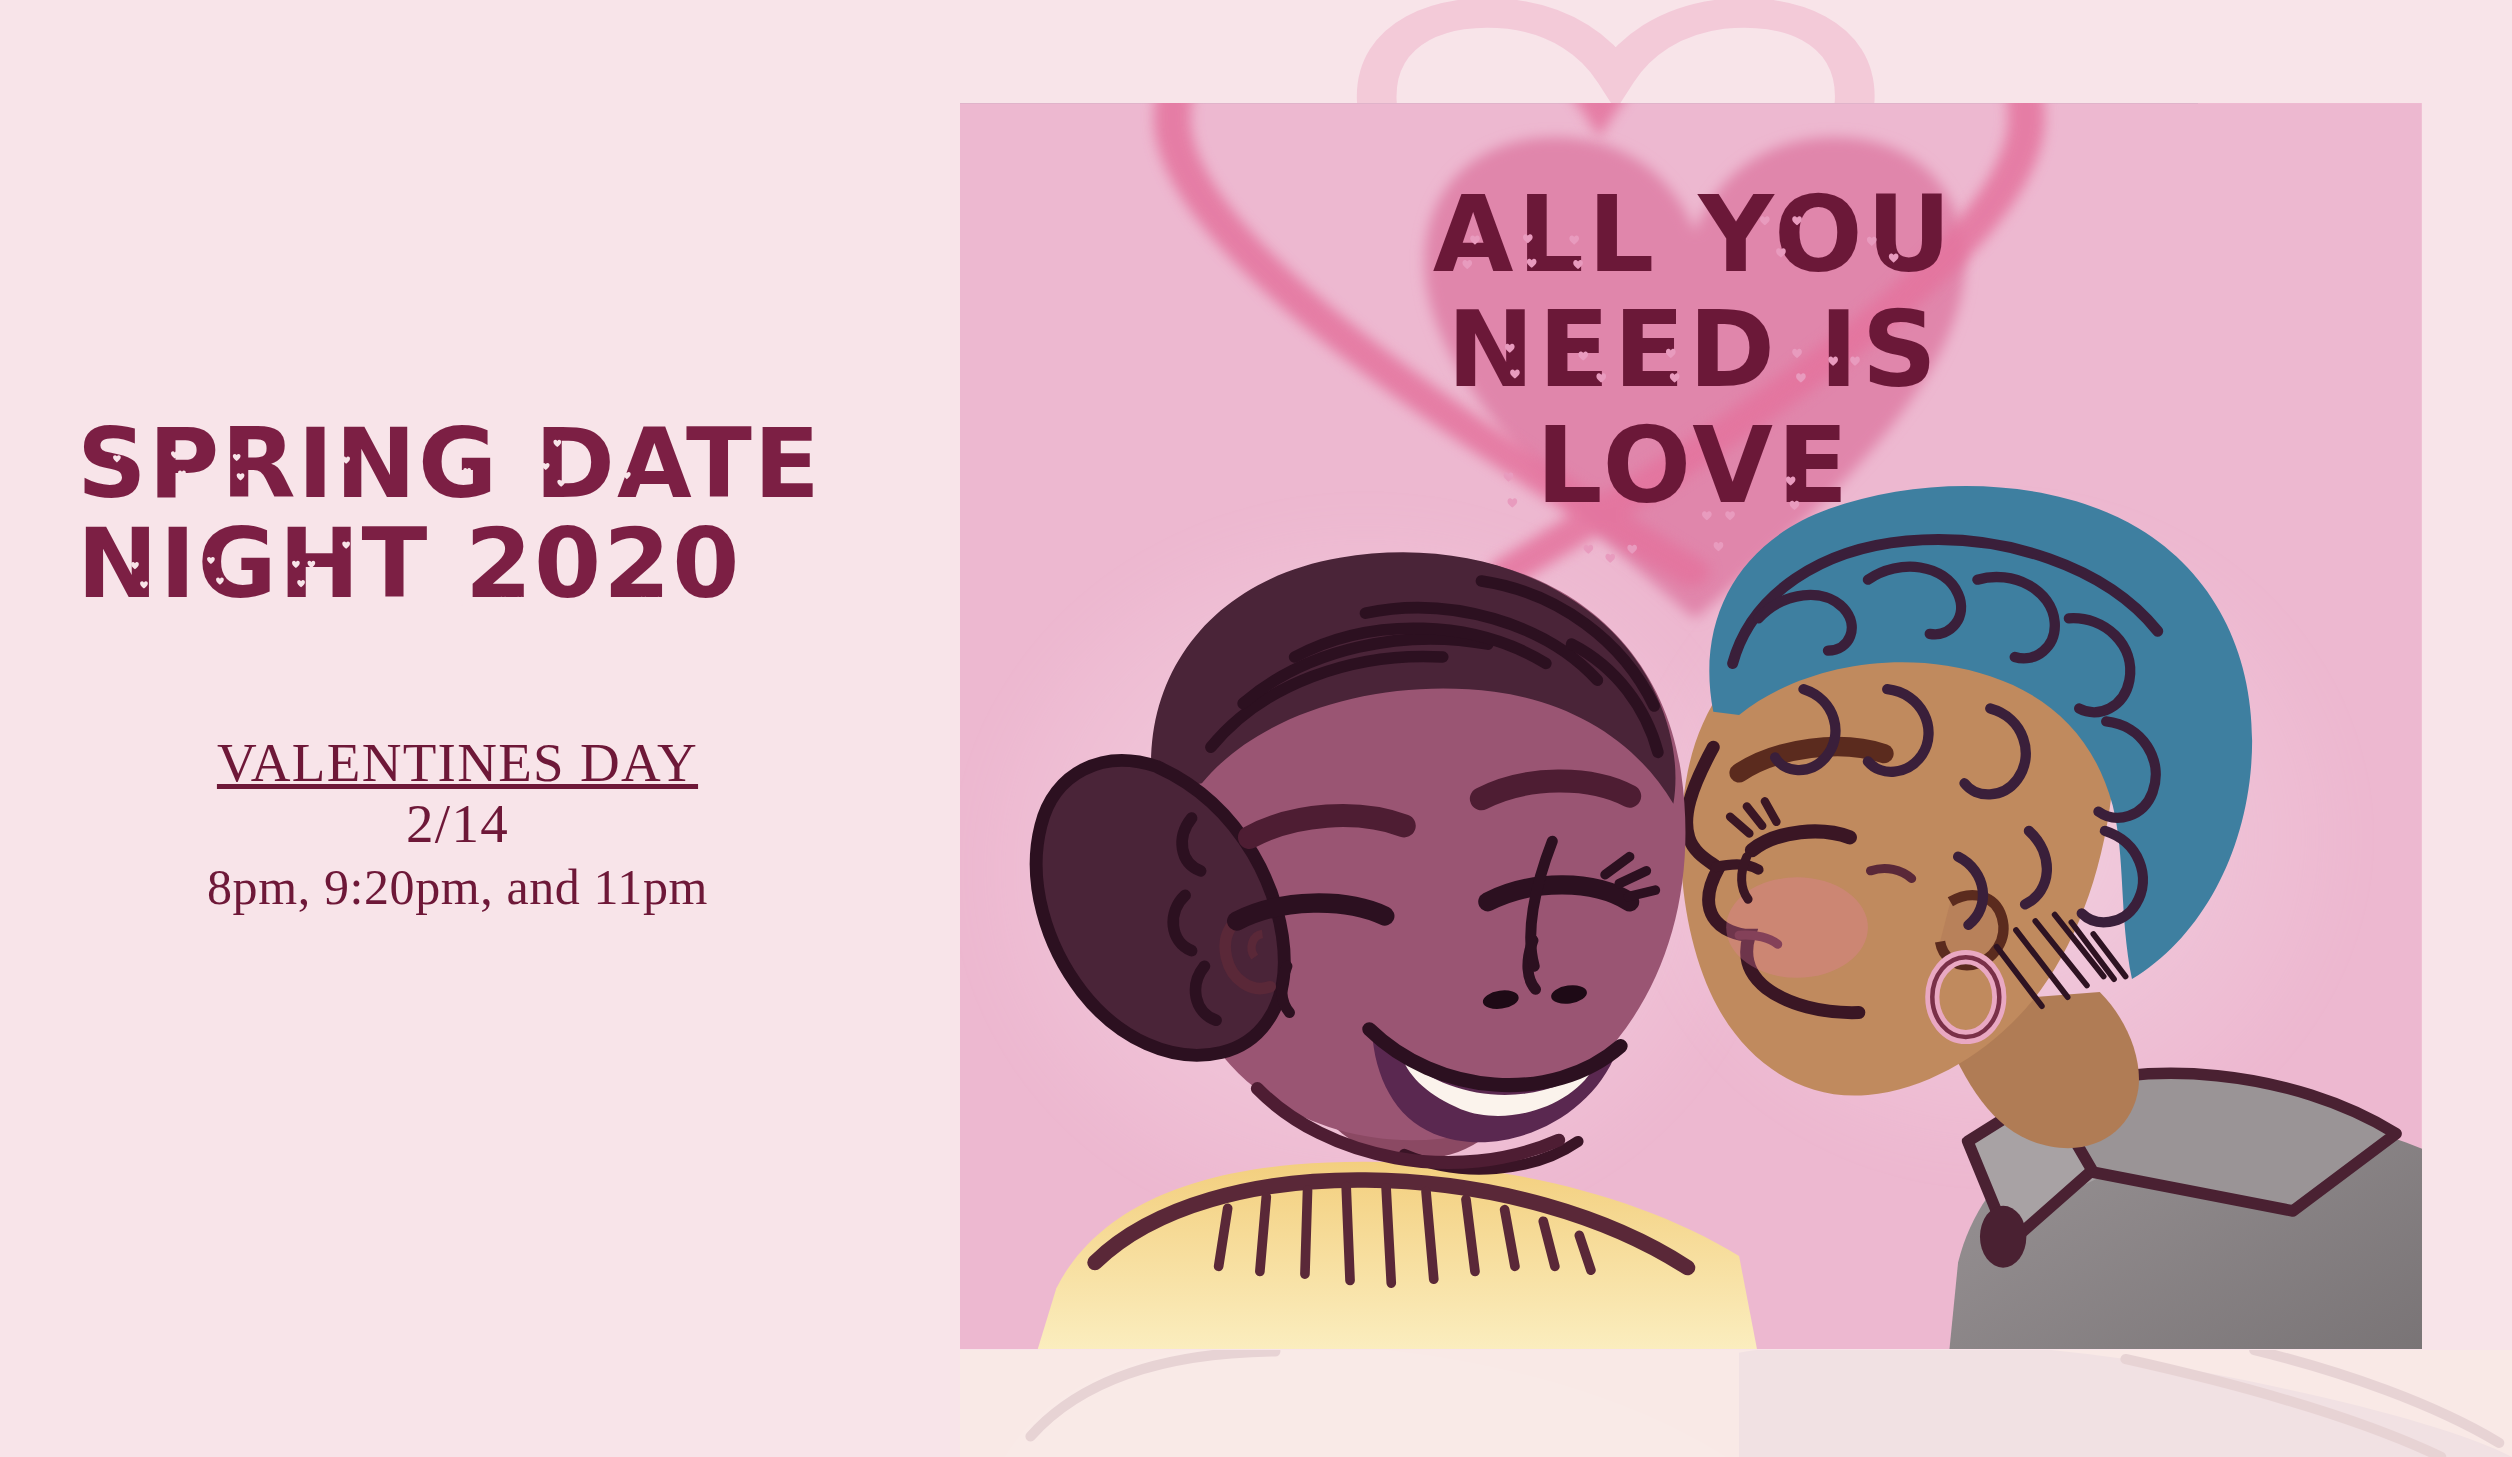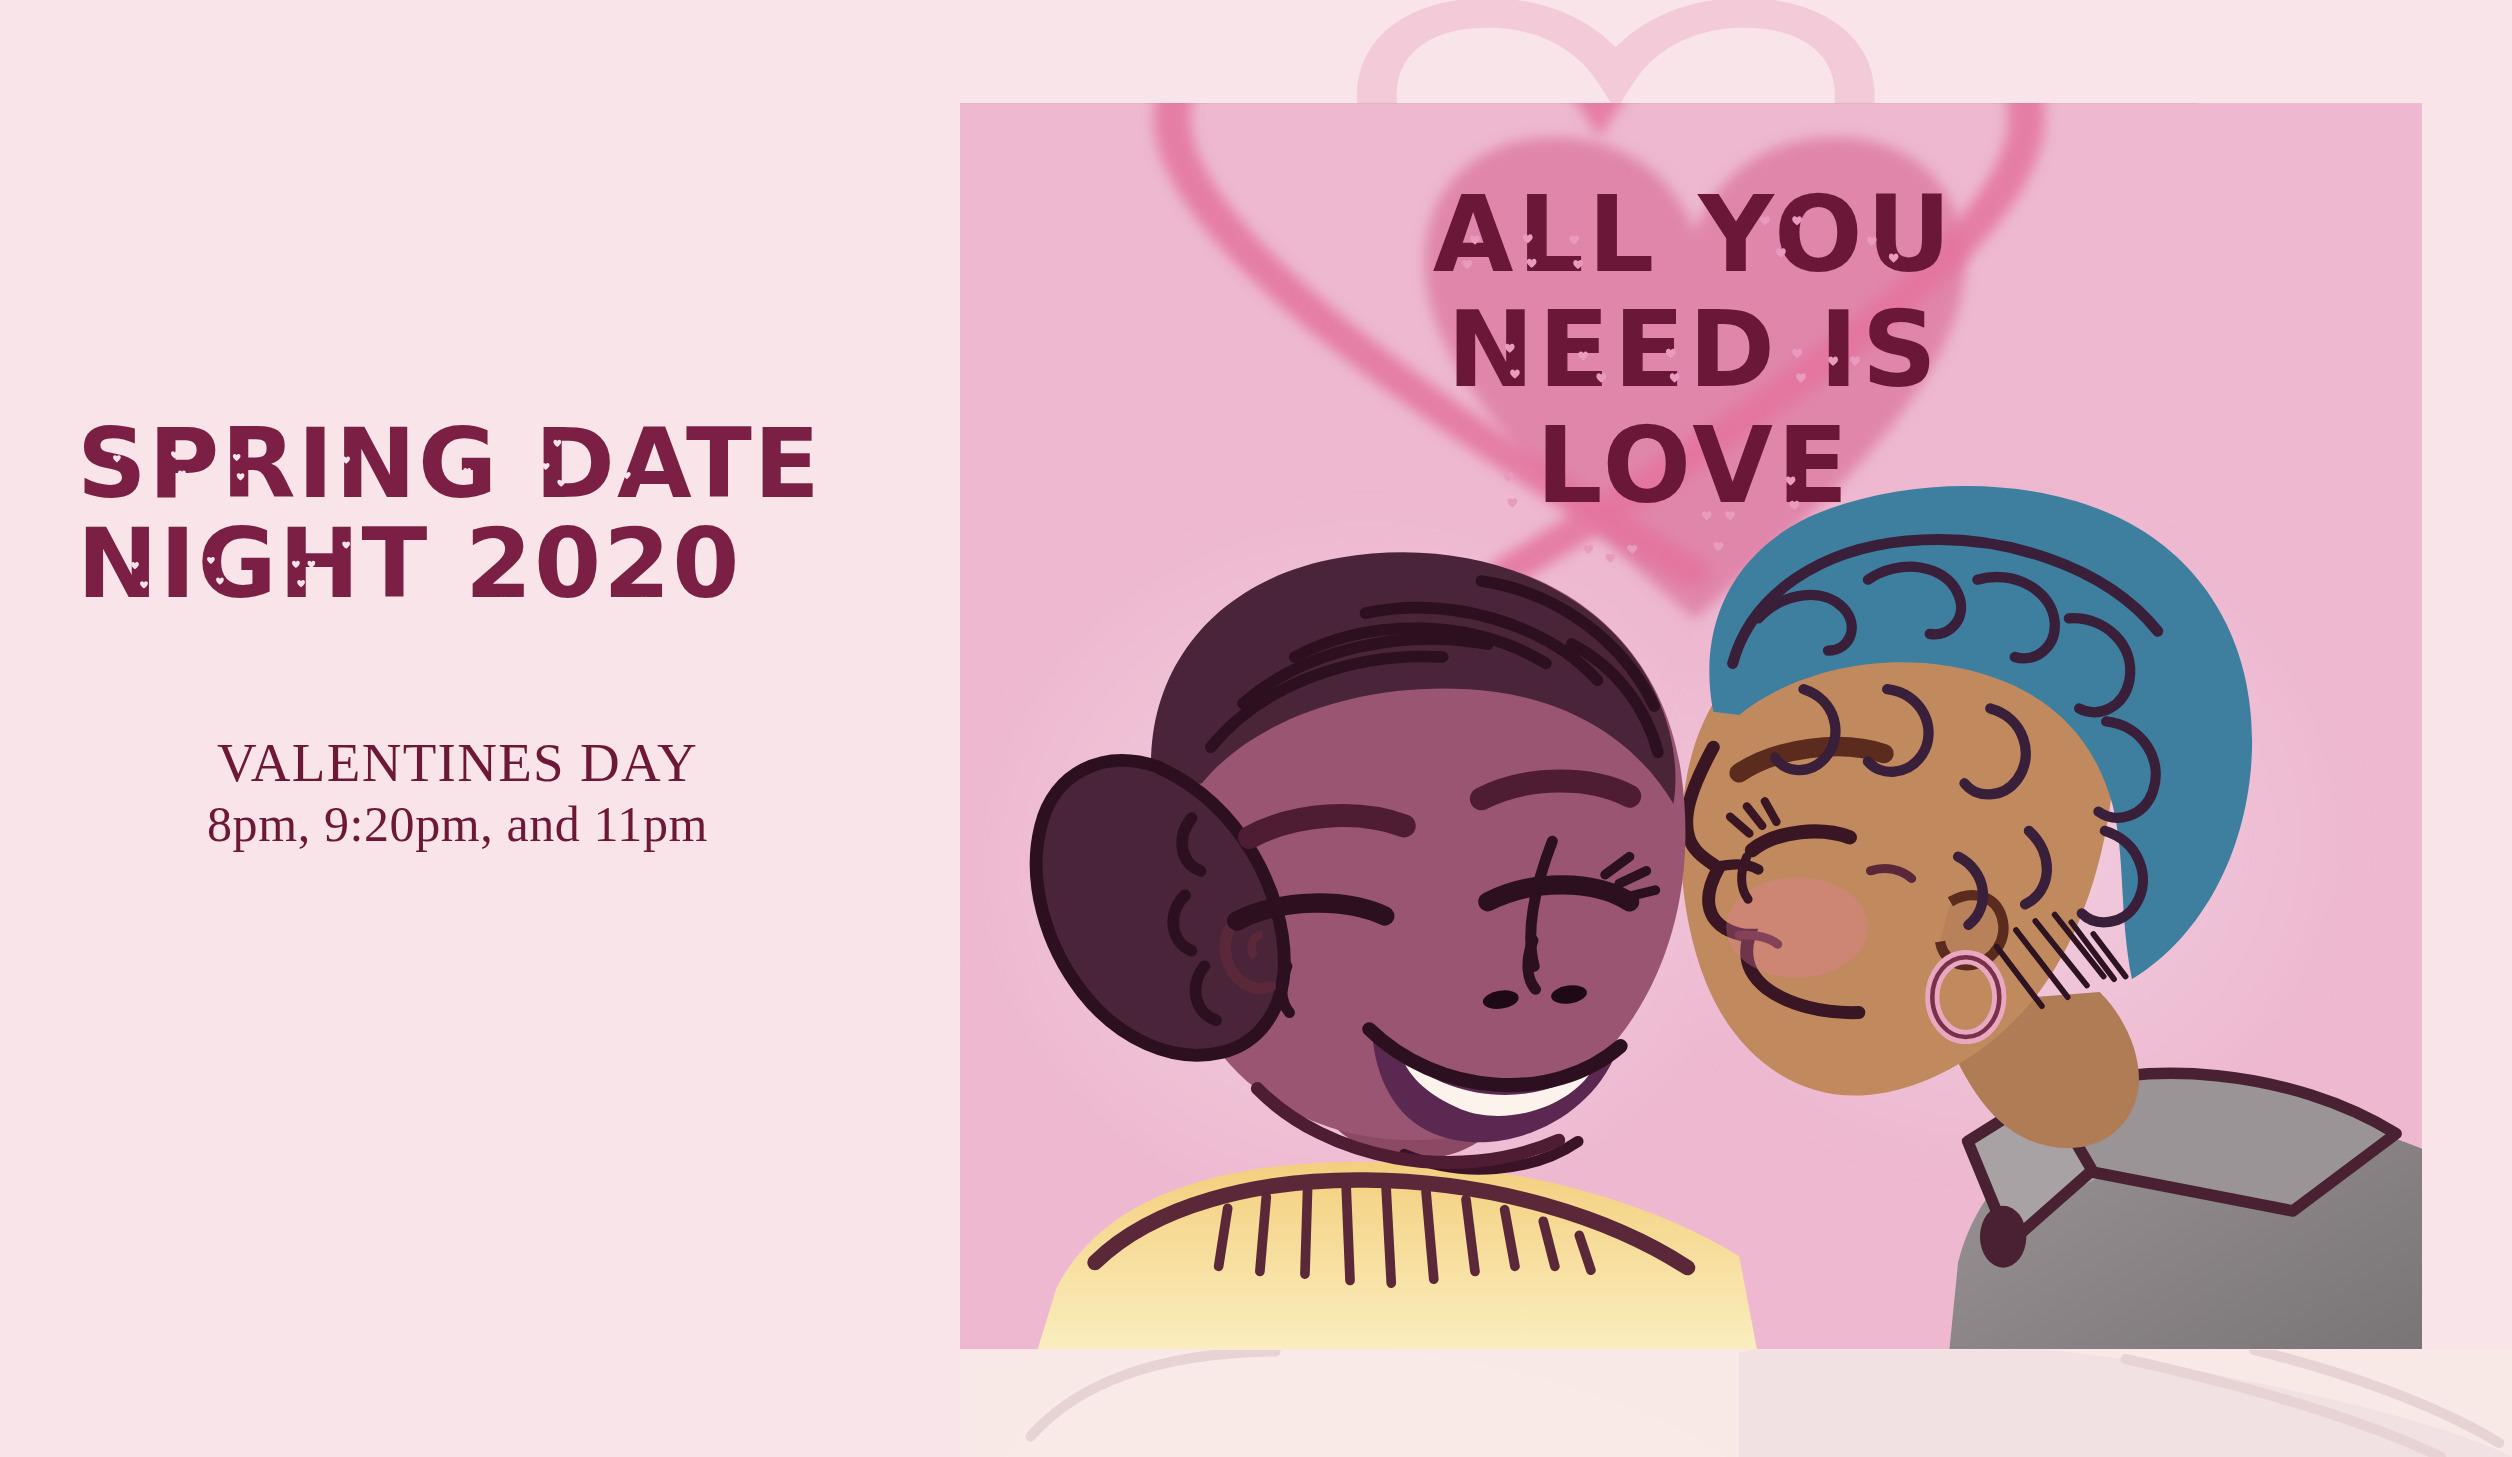--- a/index.html
+++ b/index.html
@@ -13,21 +13,21 @@
   
   .left-col{position:absolute;left:0;top:0;width:984px;height:1457px;}
 
   .title-block{position:absolute;left:77px;top:412px;width:837px;}
 
   .details-block{position:absolute;left:0px;top:734px;width:915px;text-align:center;color:#6E1838;}
   .det{
     font-family:"Liberation Serif", serif;
     letter-spacing:1.3px;
   }
-  .det-day{font-size:55px;line-height:1.05;}
+  .det-day{font-size:55px;line-height:1.05;text-decoration:underline;}
   .det-date{font-size:55px;line-height:1.15;}
   .det-venue{font-size:55px;line-height:1.05;margin-top:33px;}
   .det-times{font-size:50px;line-height:1.15;margin-top:3.9px;letter-spacing:0.6px;}
 
   
   .illus-panel{
     position:absolute;left:960px;top:103px;width:1238px;height:1246px;
     background:#0f766e;
     overflow:visible;
     text-align:right;
@@ -104,20 +104,21 @@
           <use href="#hsml" x="770" y="296"></use>
             <use href="#hsml" x="796" y="296"></use>
           <use href="#hsml" x="880" y="292"></use>
             <use href="#hsml" x="906" y="292"></use>
         </g>
       </svg>
     </div>
 
     <div class="details-block">
       <div class="det det-day">VALENTINES DAY</div>
+      <div class="det det-date">2/14</div>
       <div class="det det-times">8pm, 9:20pm, and 11pm</div>
     </div>
   </div>
 
   <div class="heart-top">
     <svg class="illus-svg" viewBox="0 0 3900 2262">
       <g fill="none" stroke="#E88FB4" stroke-width="46" stroke-linecap="round">
         <path d="M2440,545 C2330,420 2215,250 2215,150 C2215,50 2290,10 2370,22 C2430,32 2470,72 2492,118
                  C2514,72 2554,32 2614,22 C2694,10 2769,50 2769,150 C2769,250 2654,420 2544,545" transform="translate(0,0) scale(1.34,1.0) translate(-620,0)"></path>
       </g>

